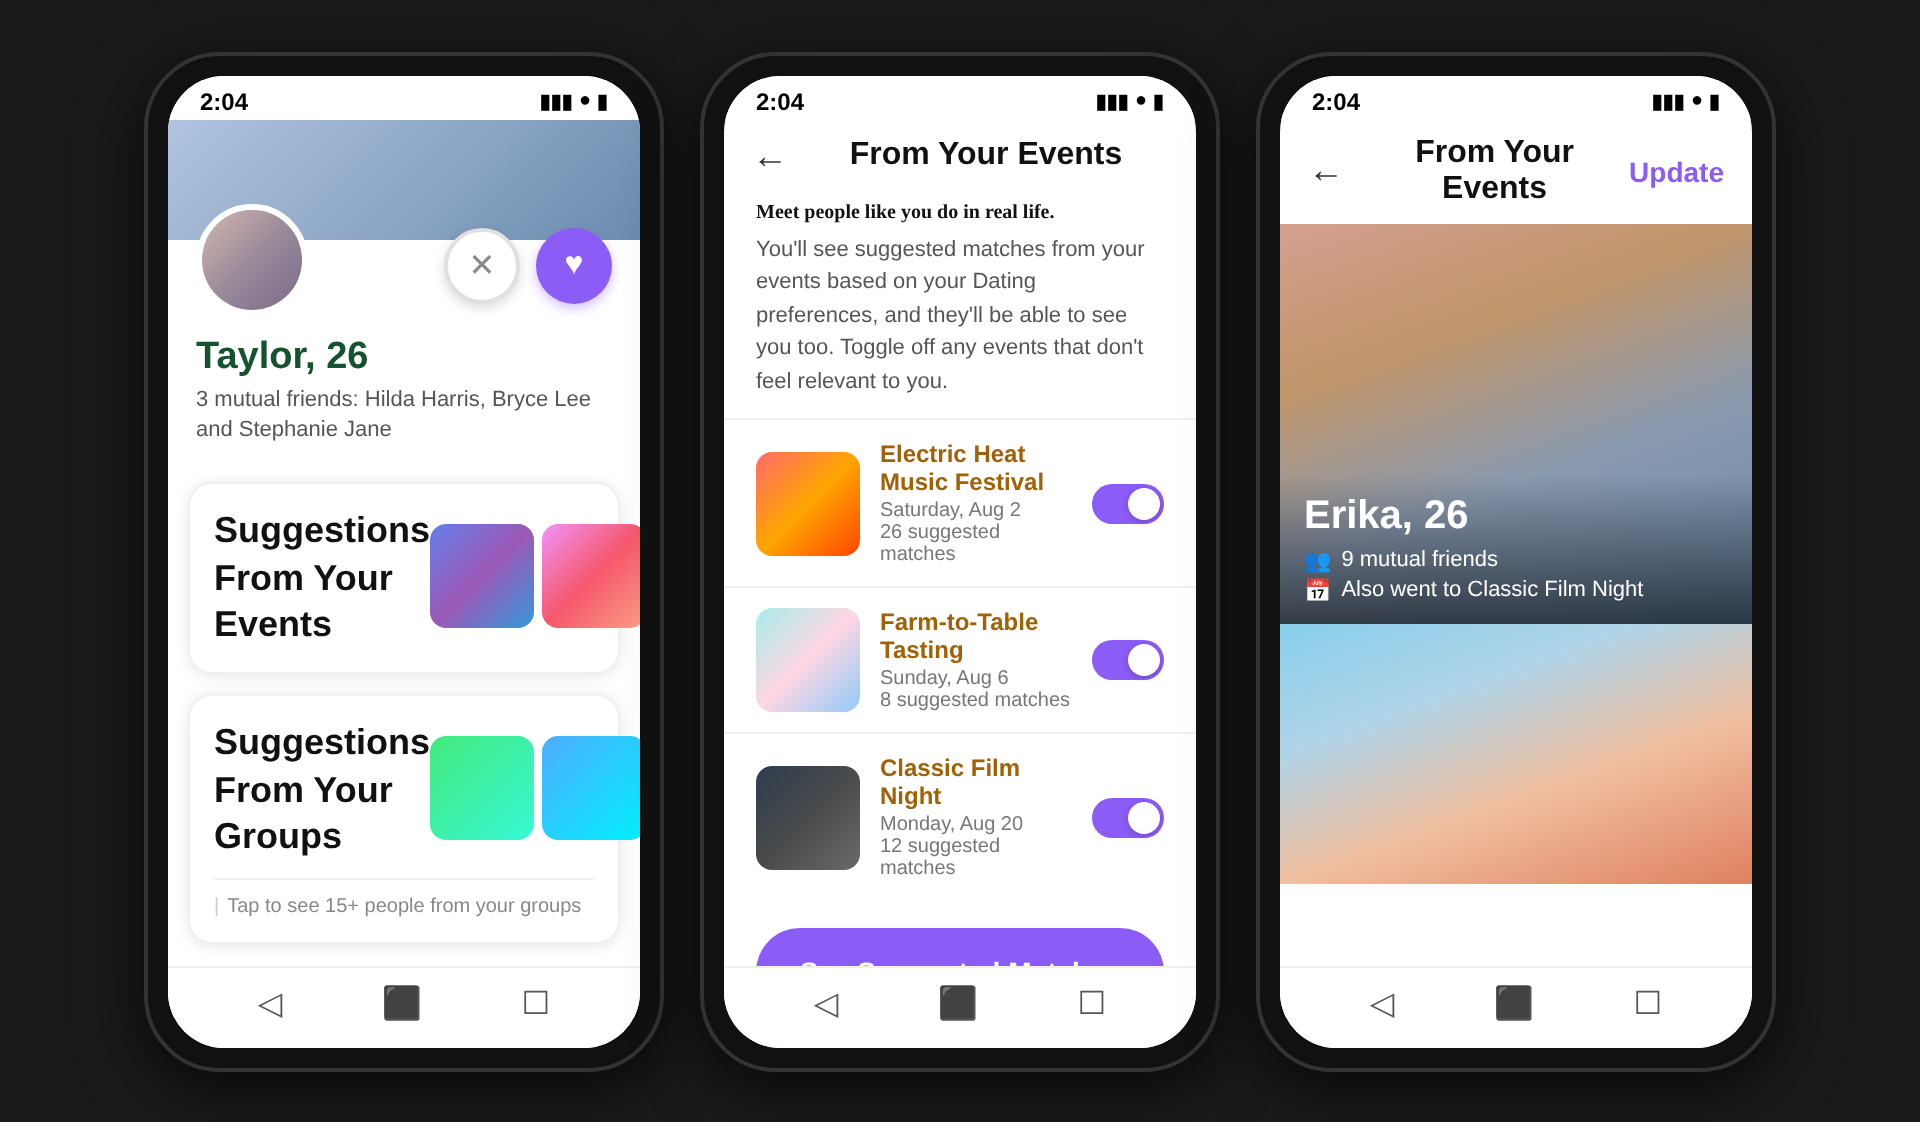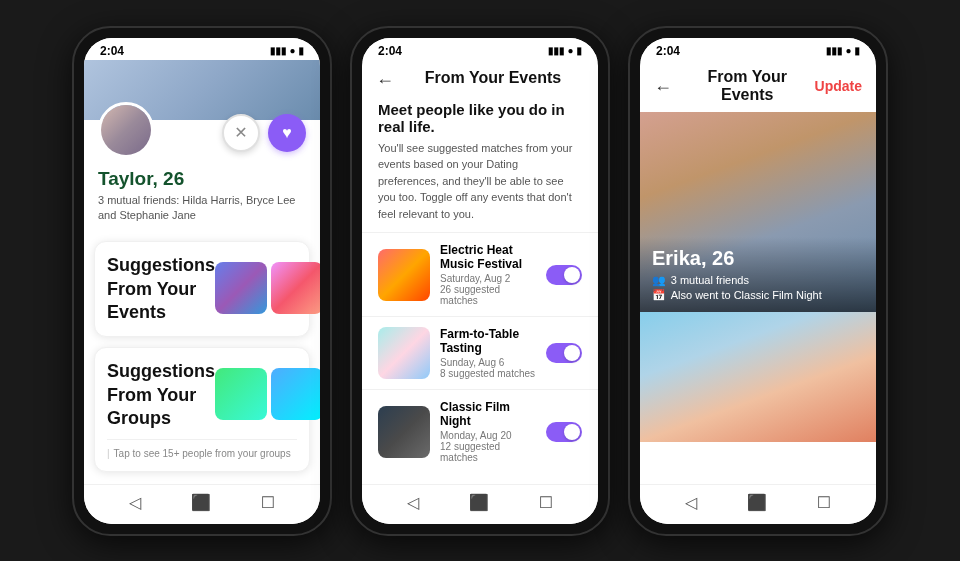--- a/index.html
+++ b/index.html
@@ -189,31 +189,32 @@
     }
     .nav-title {
       flex: 1;
       text-align: center;
       font-size: 16px;
       font-weight: 700;
       color: #111;
     }
     .nav-update {
       font-size: 14px;
-      color: #ef4444;
+      color: #8b5cf6;
       font-weight: 600;
     }
     .events-intro {
       padding: 4px 16px 10px;
     }
     .events-intro-title {
-      font-size: 15px;
+      font-size: 10px;
       font-weight: 700;
       color: #111;
       margin-bottom: 5px;
+      font-family: Liberation Serif, serif;
     }
     .events-intro-text {
       font-size: 11px;
       color: #555;
       line-height: 1.5;
     }
     .event-item {
       display: flex;
       align-items: center;
       padding: 10px 16px;
@@ -224,21 +225,21 @@
       width: 52px;
       height: 52px;
       border-radius: 8px;
       flex-shrink: 0;
       overflow: hidden;
     }
     .event-thumb-1 { background: linear-gradient(135deg, #ff6b6b, #ffa500, #ff4500); }
     .event-thumb-2 { background: linear-gradient(135deg, #a8edea, #fed6e3, #90caf9); }
     .event-thumb-3 { background: linear-gradient(135deg, #2c3e50, #4a4a4a, #6a6a6a); }
     .event-info { flex: 1; }
-    .event-name { font-size: 12px; font-weight: 700; color: #000000; }
+    .event-name { font-size: 12px; font-weight: 700; color: #a16207; }
     .event-date { font-size: 10px; color: #777; margin-top: 2px; }
     .event-matches { font-size: 10px; color: #777; }
     .toggle {
       width: 36px;
       height: 20px;
       background: #8b5cf6;
       border-radius: 10px;
       position: relative;
       flex-shrink: 0;
       cursor: pointer;
@@ -481,21 +482,21 @@
           <span class="nav-update">Update</span>
         </div>
 
         <div class="profile3-photo">
           <div class="person-silhouette"></div>
           <div class="profile3-overlay">
             <div class="profile3-name">Erika, 26</div>
             <div class="profile3-meta">
               <div class="profile3-meta-item">
                 <span class="meta-icon">👥</span>
-                <span>3 mutual friends</span>
+                <span>9 mutual friends</span>
               </div>
               <div class="profile3-meta-item">
                 <span class="meta-icon">📅</span>
                 <span>Also went to Classic Film Night</span>
               </div>
             </div>
           </div>
         </div>
 
         <div class="profile3-photo2">

